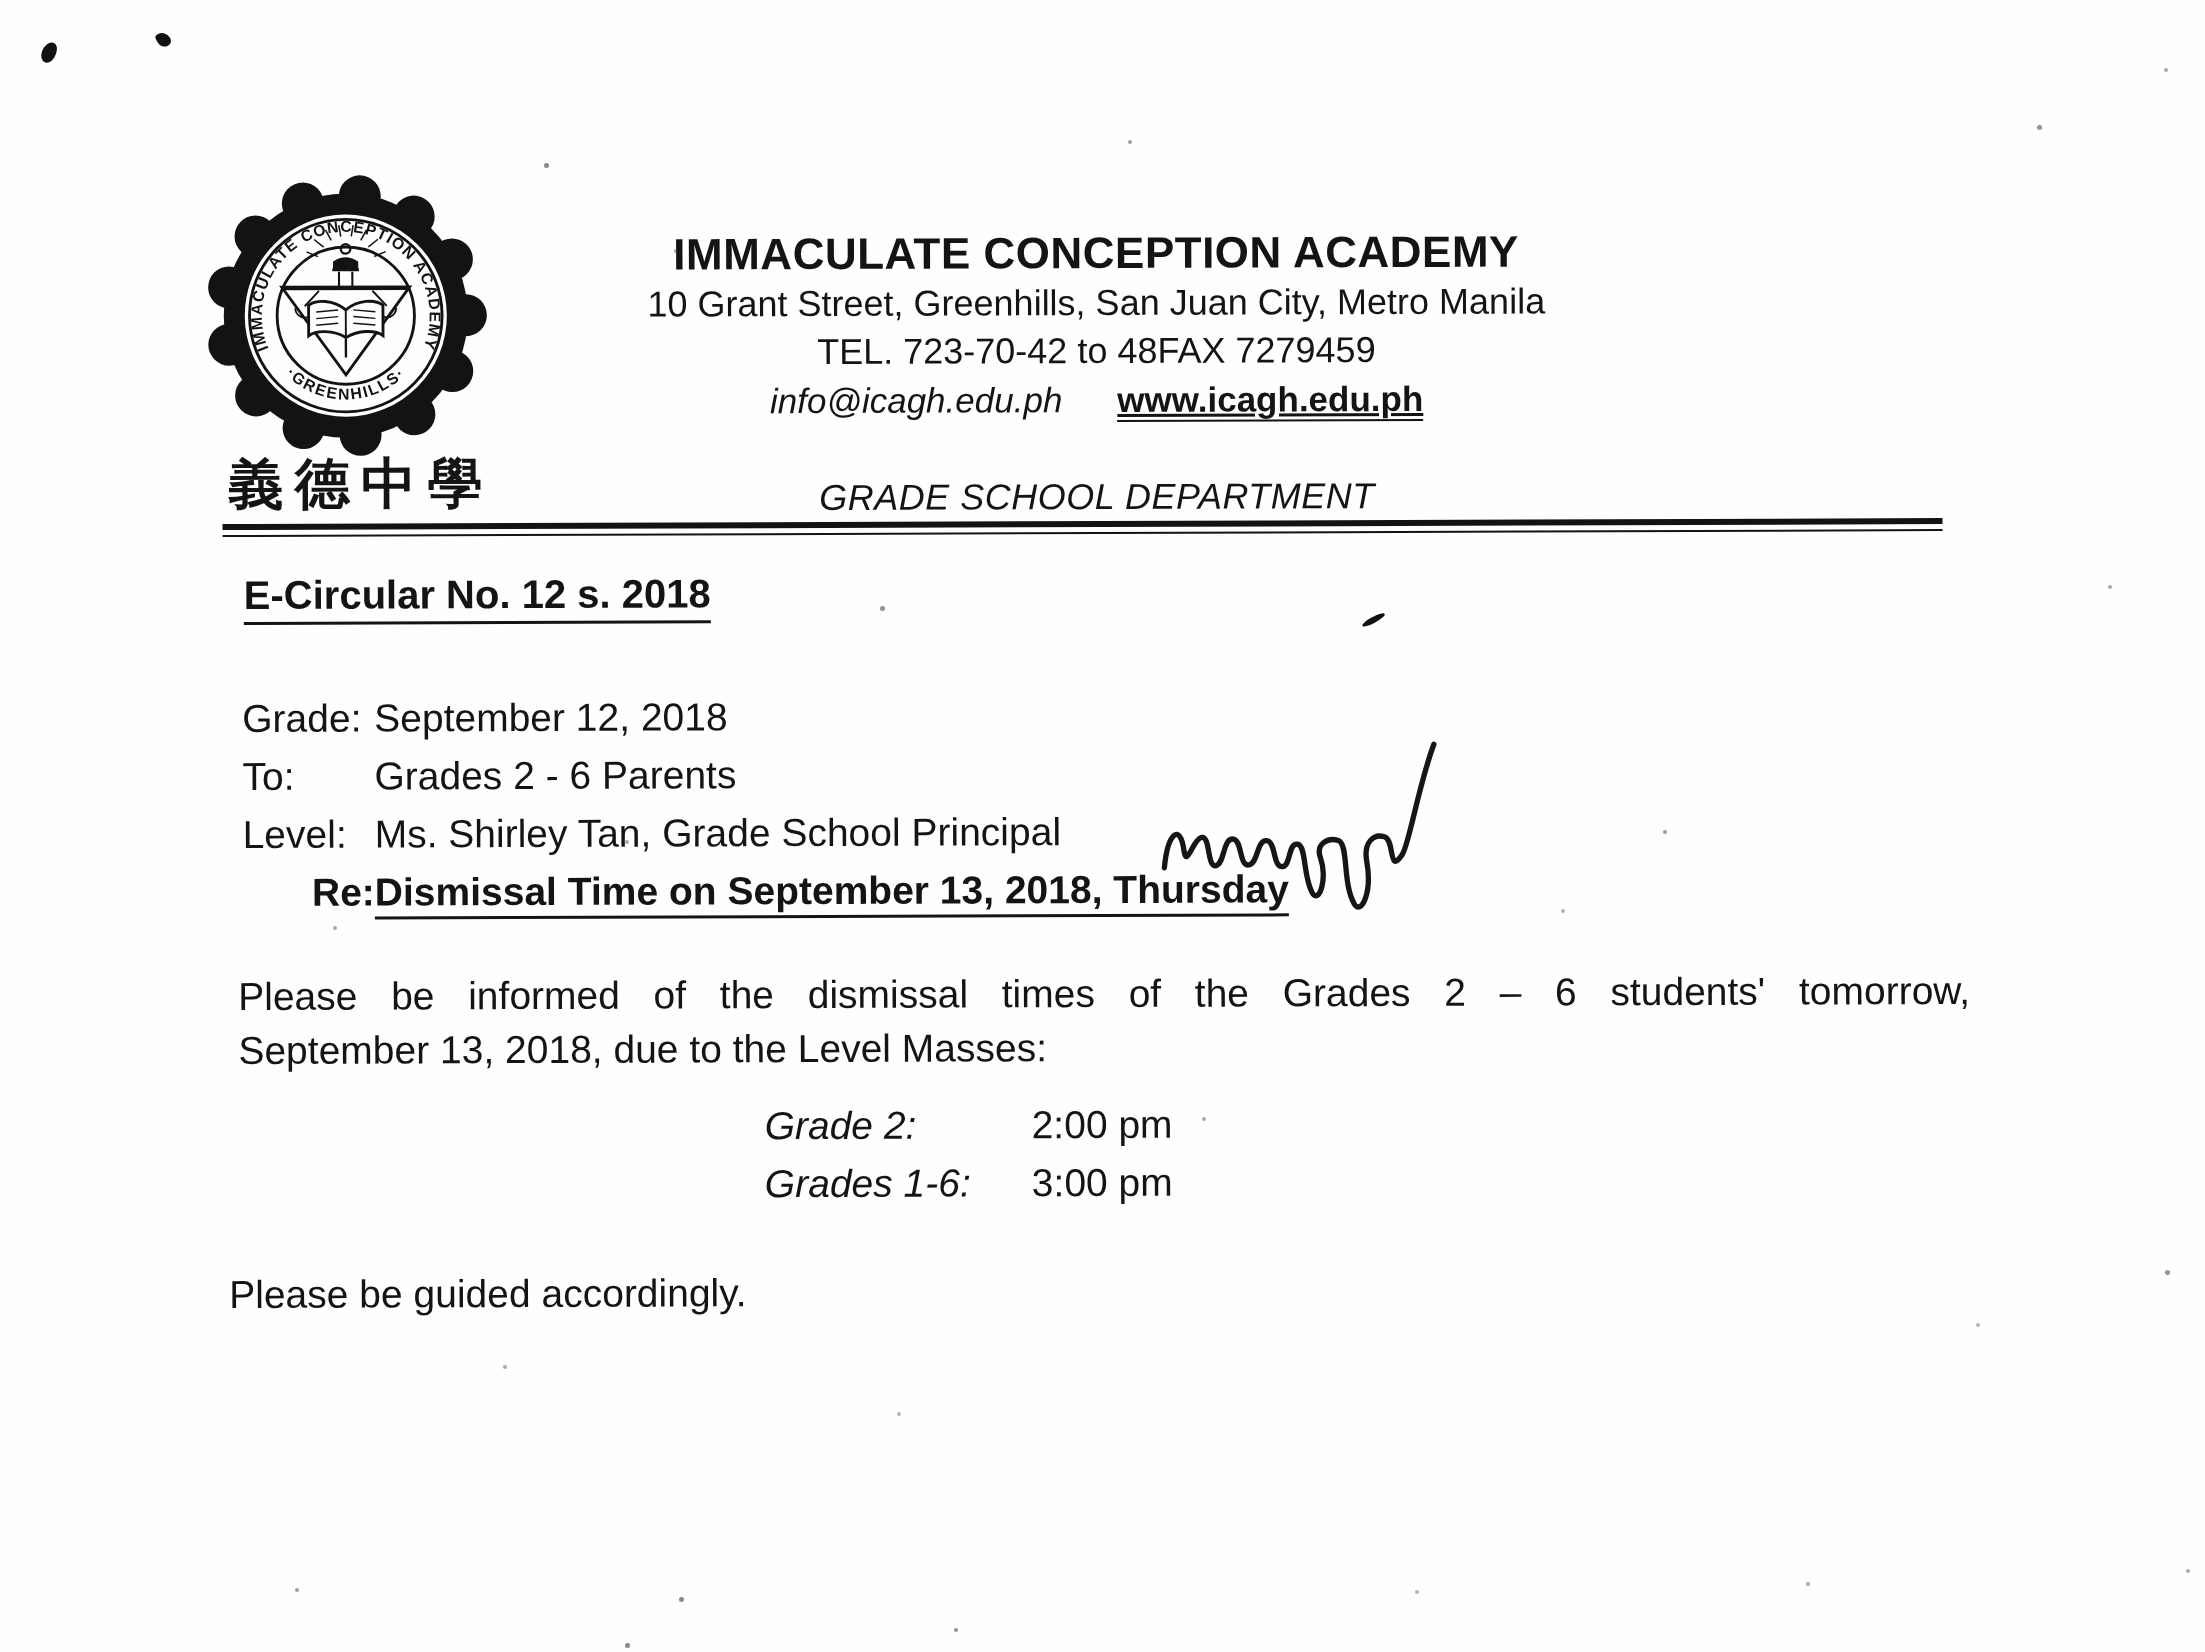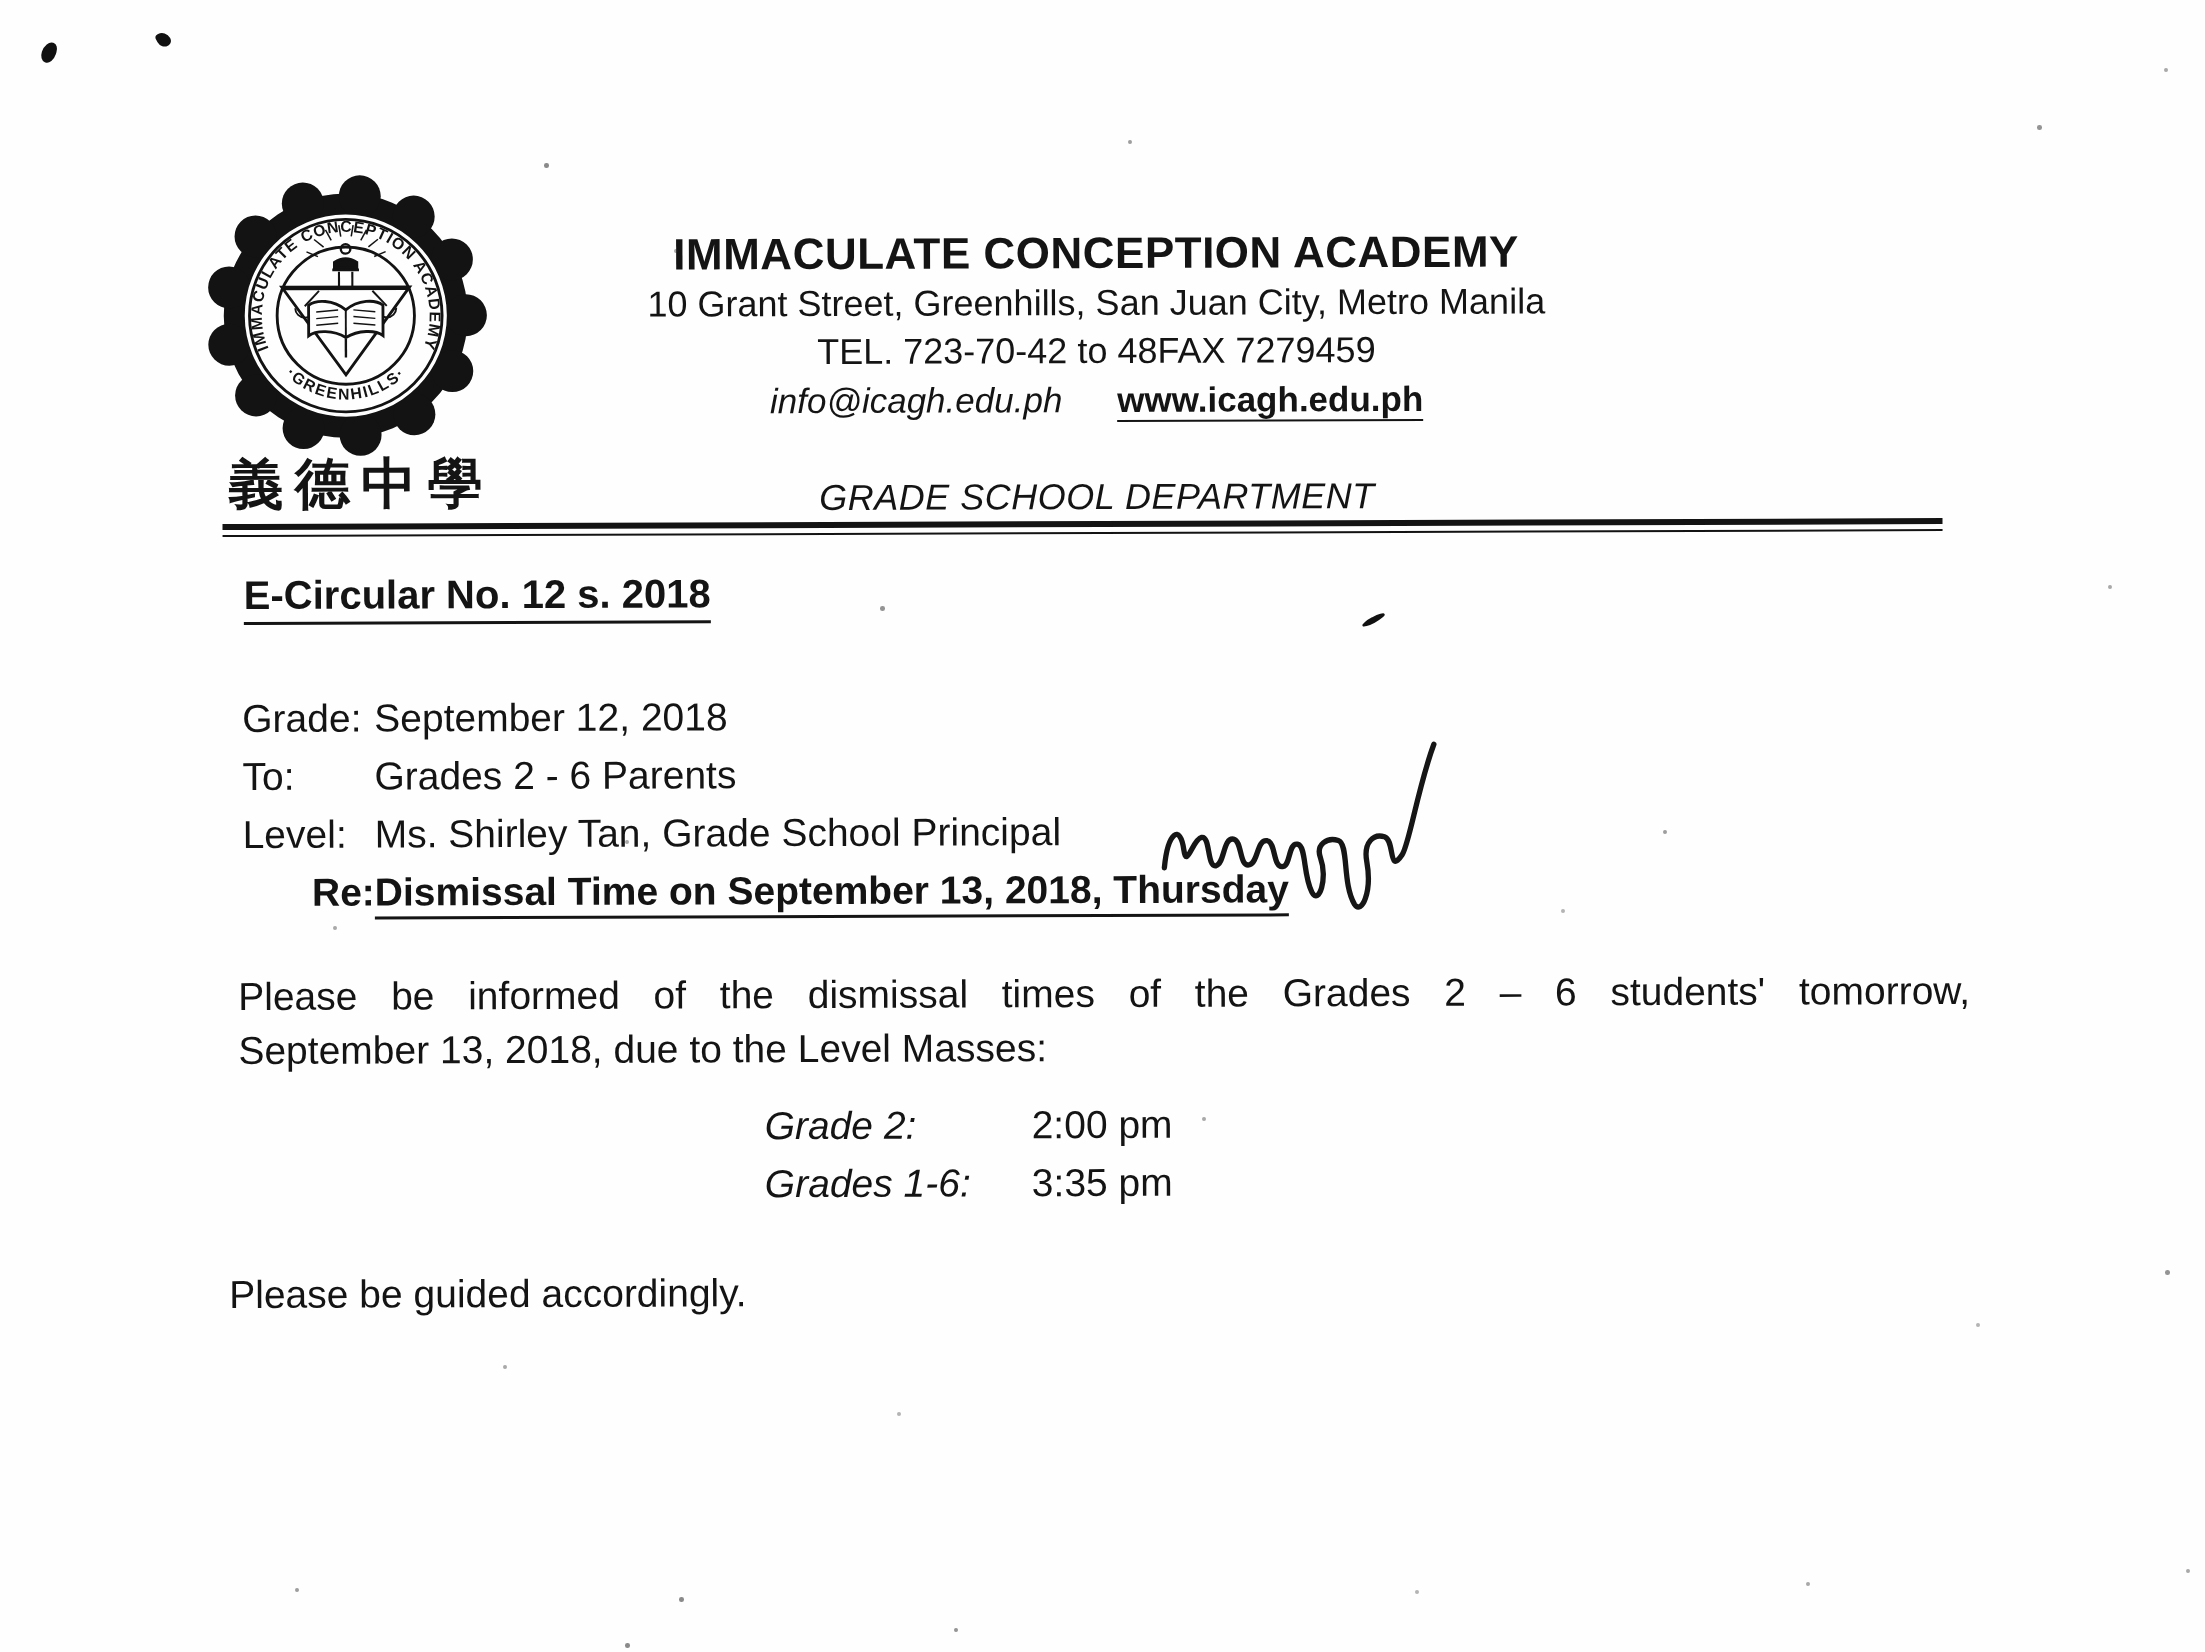--- a/index.html
+++ b/index.html
@@ -20,21 +20,21 @@
     font-family:"DejaVu Serif","Liberation Serif",serif;
     font-size:55px;font-weight:700;letter-spacing:11.4px;white-space:nowrap;
   }
   .head-center{position:absolute;left:397px;top:227px;width:1401px;text-align:center;}
   .school-name{font-size:44px;font-weight:700;line-height:51px;letter-spacing:0.5px;}
   .address{font-size:36px;line-height:49px;}
   .telfax{font-size:36px;line-height:47px;}
   .telfax .fax{}
   .contact{font-size:35px;line-height:51px;}
   .contact .email{font-style:italic;}
-  .contact .web{margin-left:55px;font-weight:700;border-bottom:2.8px solid #141414;padding-bottom:0.9px;}
+  .contact .web{margin-left:55px;font-weight:700;border-bottom:2.8px solid #141414;padding-bottom:0.9px;text-decoration:underline;}
   .dept{
     position:absolute;left:397px;top:476px;width:1401px;text-align:center;
     font-size:36px;font-style:italic;letter-spacing:0.5px;
   }
   .rule{
     position:absolute;left:223px;top:521px;width:1720px;height:4.7px;
     border-top:6.6px solid #131313;border-bottom:2.8px solid #131313;
   }
 
   
@@ -184,21 +184,21 @@
     <div class="body-par">
       <div class="l1">Please be informed of the dismissal times of the Grades 2 – 6 students' tomorrow,</div>
       <div class="l2">September 13, 2018, due to the Level Masses:</div>
     </div>
 
     <div class="schedule">
       <div class="sched-row">
         <span class="sched-grade">Grade 2:</span><span class="sched-time">2:00 pm</span>
       </div>
       <div class="sched-row">
-        <span class="sched-grade">Grades 1-6:</span><span class="sched-time">3:35 pm</span>
+        <span class="sched-grade">Grades 1-6:</span><span class="sched-time">3:00 pm</span>
       </div>
     </div>
 
     <div class="closing">Please be guided accordingly.</div>
   </div>
 
   <div class="blot a"></div>
   <div class="blot b"></div>
   <div class="blot c"></div>
   <div class="speck" style="left:544px;top:163px;width:4.7px;height:4.7px;opacity:.55"></div>

